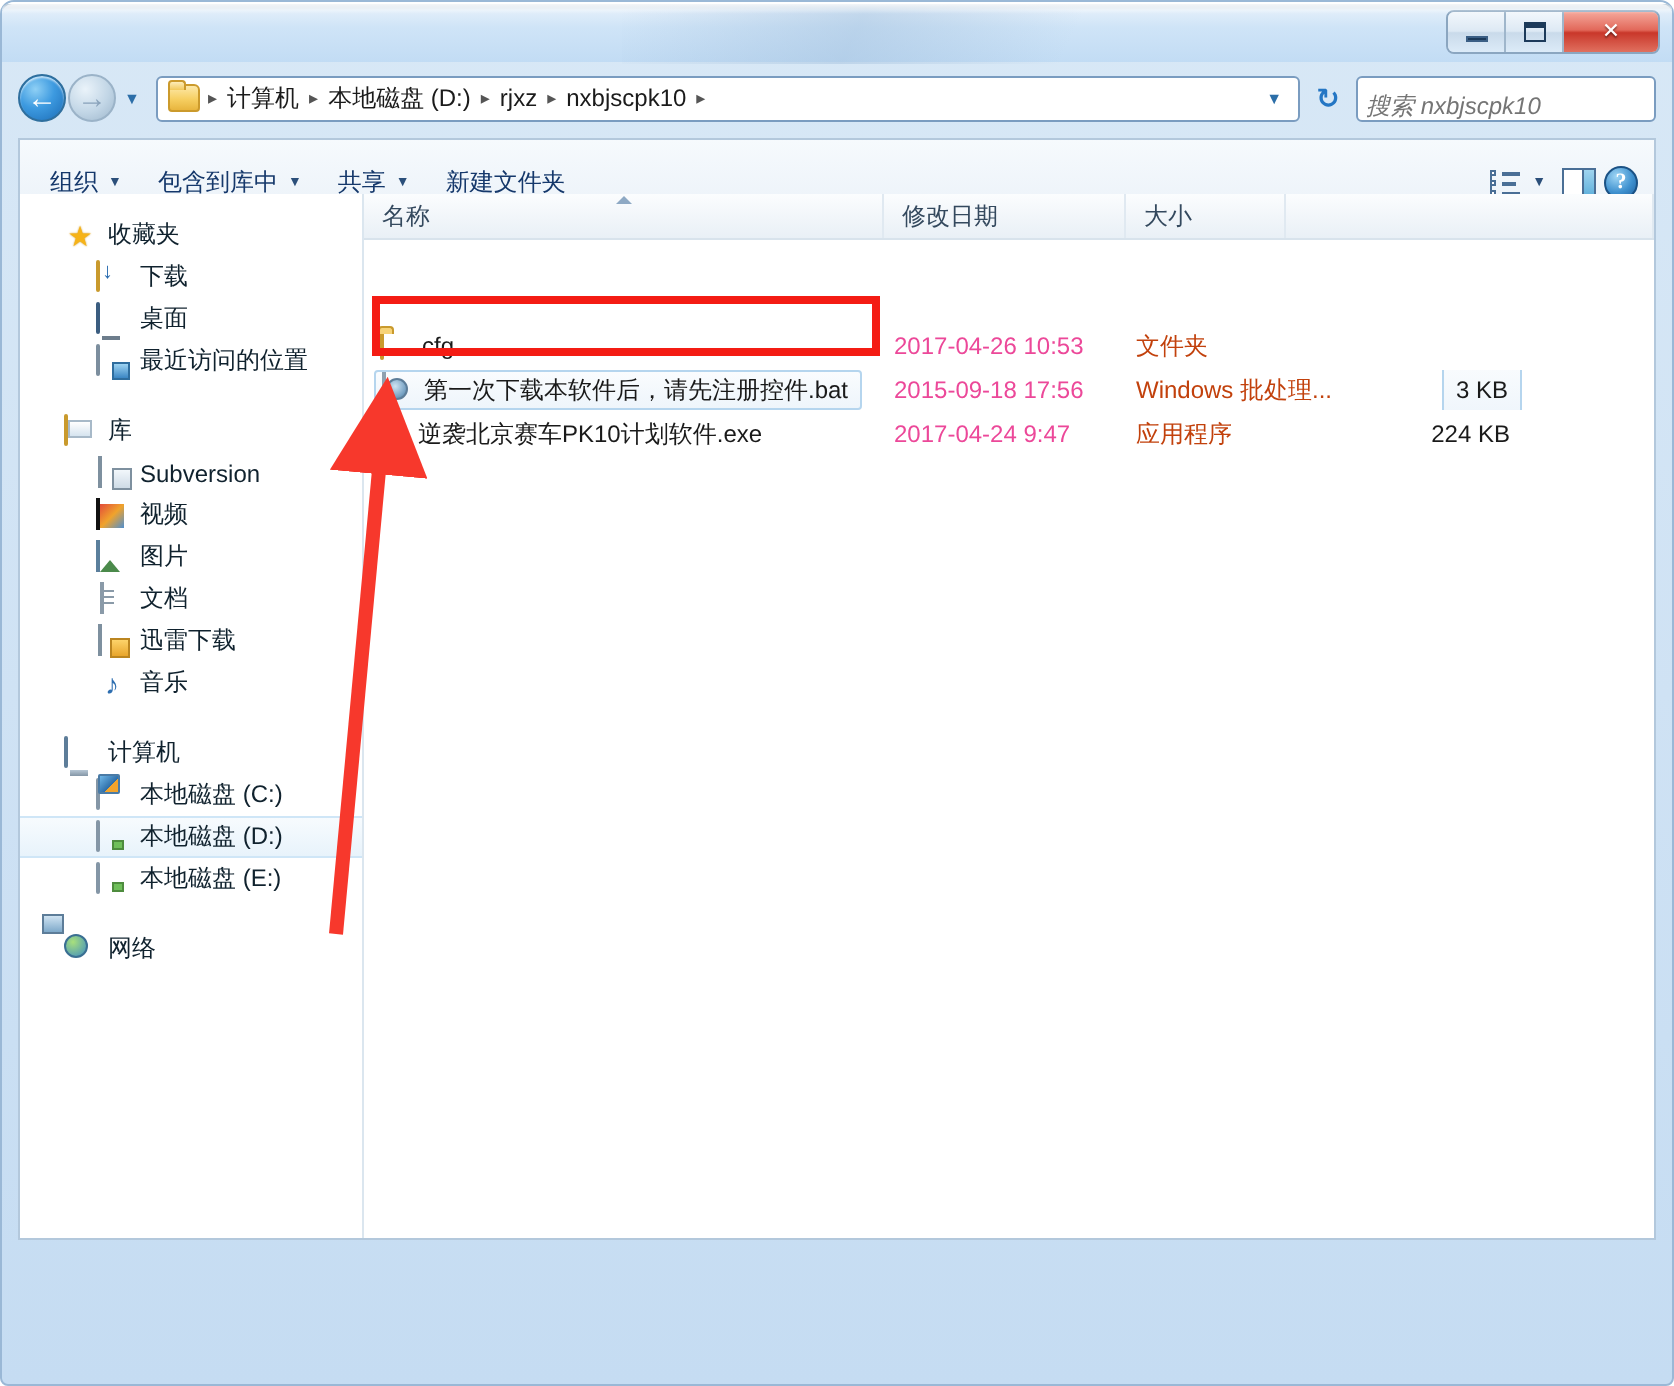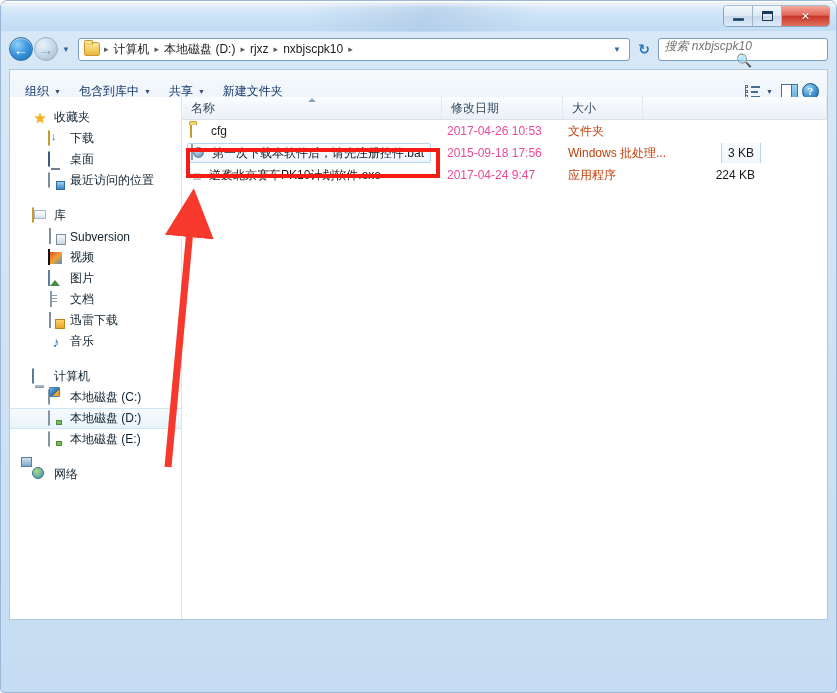--- a/index.html
+++ b/index.html
@@ -143,27 +143,26 @@
   }
   #crumb-dropdown {
     margin-left: auto; color: #2c6ea8; font-size: 8px; padding: 0 5px;
   }
   #btn-refresh {
     width: 22px; height: 22px; margin: 0 3px;
     display: flex; align-items: center; justify-content: center;
     color: #2476c4; font-size: 14px; font-weight: bold;
   }
   #search-box {
-    width: 170px; height: 23px;
+    width: 150px; height: 23px;
     background: #ffffff;
     border: 1px solid #7a9cc0;
     border-radius: 3px;
-    display: flex; align-items: center;
+    display: flex; align-items: flex-end;
     padding: 0 4px;
-    flex-direction: column;
   }
   #search-input {
     flex: 1; border: none; outline: none;
     font-size: 12px; font-style: italic; color: #6c6c6c;
     font-family: "Liberation Sans", sans-serif;
     background: transparent;
   }
   #search-icon {
     width: 14px; color: #2c6ea8; font-size: 13px; text-align: center;
   }
@@ -382,20 +381,21 @@
     content:""; position:absolute; right:0; bottom:0; width:9px;height:8px;
     background: linear-gradient(to bottom,#cfe3f2,#7ea9ca); border:1px solid #5d7d99;
   }
 
   
   #list-pane {
     flex: 1;
     display: flex; flex-direction: column;
     background: #ffffff;
     min-width: 0;
+    gap: 42px;
   }
   #col-header {
     height: 23px;
     background: linear-gradient(to bottom, #fbfdfe 0%, #f2f6fa 50%, #e9f0f6 100%);
     border-bottom: 1px solid #d8e3ec;
     display: flex;
     flex-shrink: 0;
   }
   .col-h {
     font-size: 12px; color: #34495e;

